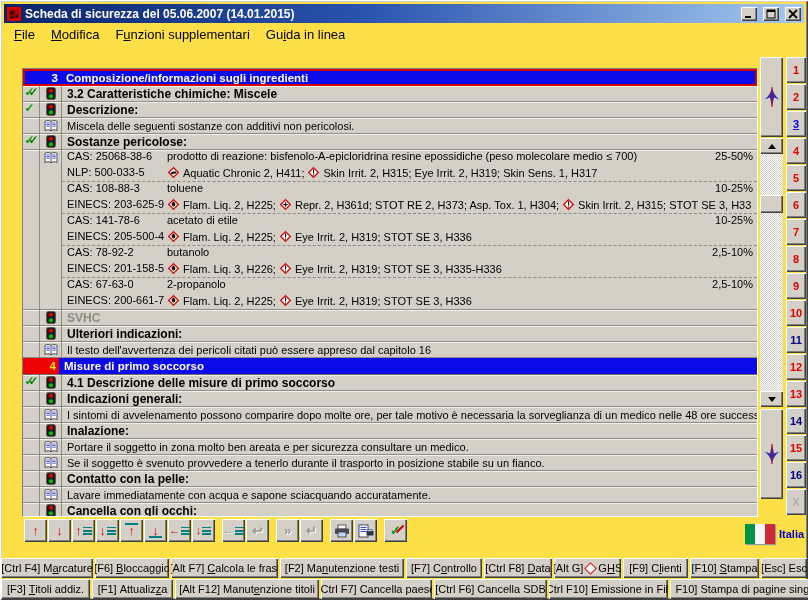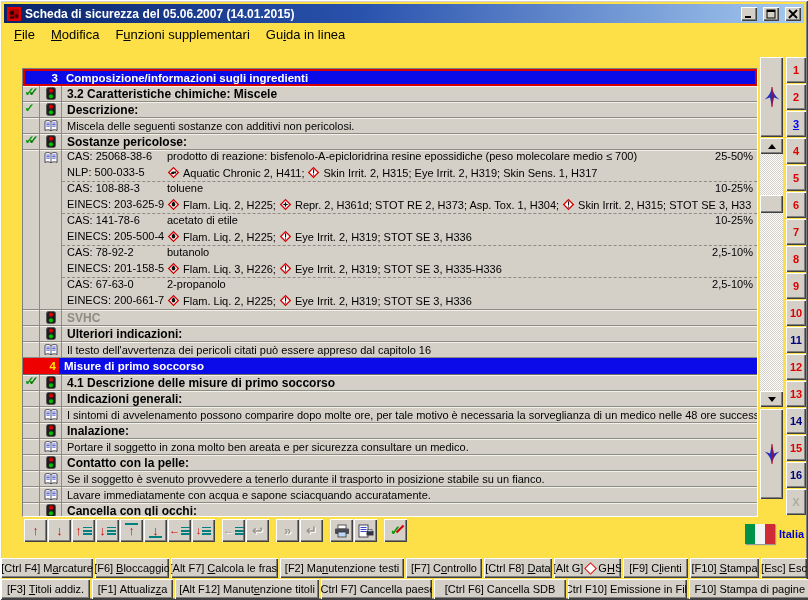--- a/index.html
+++ b/index.html
@@ -423,38 +423,38 @@
             <path d="M7 1.5 C5.5 0.3 2.2 0.3 1 1.3 V10.5 C2.2 9.5 5.5 9.5 7 10.7 C8.5 9.5 11.8 9.5 13 10.5 V1.3 C11.8 0.3 8.5 0.3 7 1.5 Z" fill="#fff" stroke="#223" stroke-width="0.8"></path>
             <path d="M7 1.5 V10.7" stroke="#223" stroke-width="0.8"></path>
             <path d="M2.3 3 H5.8 M2.3 4.6 H5.8 M2.3 6.2 H5.8 M8.2 3 H11.7 M8.2 4.6 H11.7 M8.2 6.2 H11.7" stroke="#2233cc" stroke-width="0.8"></path>
           </svg>
         </span>
         <span class="c-txt">Portare il soggetto in zona molto ben areata e per sicurezza consultare un medico.</span>
       </div>
       <div class="grow">
         <span class="c-check"></span>
         <span class="c-icon">
-          <svg width="10" height="13" viewBox="0 0 10 13">
-            <rect x="0.5" y="0.5" width="9" height="12" rx="2" fill="#1c1c1c" stroke="#5a5a5a"></rect>
-            <circle cx="5" cy="3.7" r="2.1" fill="#e00000"></circle>
-            <circle cx="5" cy="9.3" r="2.1" fill="#00c000"></circle>
-          </svg>
-        </span>
-        <span class="c-txt b">Contatto con la pelle:</span>
-      </div>
-      <div class="grow">
-        <span class="c-check"></span>
-        <span class="c-icon">
           <svg width="14" height="12" viewBox="0 0 14 12">
             <path d="M7 1.5 C5.5 0.3 2.2 0.3 1 1.3 V10.5 C2.2 9.5 5.5 9.5 7 10.7 C8.5 9.5 11.8 9.5 13 10.5 V1.3 C11.8 0.3 8.5 0.3 7 1.5 Z" fill="#fff" stroke="#223" stroke-width="0.8"></path>
             <path d="M7 1.5 V10.7" stroke="#223" stroke-width="0.8"></path>
             <path d="M2.3 3 H5.8 M2.3 4.6 H5.8 M2.3 6.2 H5.8 M8.2 3 H11.7 M8.2 4.6 H11.7 M8.2 6.2 H11.7" stroke="#2233cc" stroke-width="0.8"></path>
           </svg>
         </span>
         <span class="c-txt">Se il soggetto è svenuto provvedere a tenerlo durante il trasporto in posizione stabile su un fianco.</span>
+      </div>
+      <div class="grow">
+        <span class="c-check"></span>
+        <span class="c-icon">
+          <svg width="10" height="13" viewBox="0 0 10 13">
+            <rect x="0.5" y="0.5" width="9" height="12" rx="2" fill="#1c1c1c" stroke="#5a5a5a"></rect>
+            <circle cx="5" cy="3.7" r="2.1" fill="#e00000"></circle>
+            <circle cx="5" cy="9.3" r="2.1" fill="#00c000"></circle>
+          </svg>
+        </span>
+        <span class="c-txt b">Contatto con la pelle:</span>
       </div>
       <div class="grow">
         <span class="c-check"></span>
         <span class="c-icon">
           <svg width="14" height="12" viewBox="0 0 14 12">
             <path d="M7 1.5 C5.5 0.3 2.2 0.3 1 1.3 V10.5 C2.2 9.5 5.5 9.5 7 10.7 C8.5 9.5 11.8 9.5 13 10.5 V1.3 C11.8 0.3 8.5 0.3 7 1.5 Z" fill="#fff" stroke="#223" stroke-width="0.8"></path>
             <path d="M7 1.5 V10.7" stroke="#223" stroke-width="0.8"></path>
             <path d="M2.3 3 H5.8 M2.3 4.6 H5.8 M2.3 6.2 H5.8 M8.2 3 H11.7 M8.2 4.6 H11.7 M8.2 6.2 H11.7" stroke="#2233cc" stroke-width="0.8"></path>
           </svg>
         </span>
@@ -643,21 +643,21 @@
         <span class="lab b">Attualiz<u>z</u>a</span>
       </div>
       <div class="fbtn" style="width: 144px;">
         <span class="key">[Alt F12]</span>
         <span class="lab b">Manut<u>e</u>nzione titoli</span>
       </div>
       <div class="fbtn" style="width: 111px;">
         <span class="key">[Ctrl F7]</span>
         <span class="lab">Cancella paese</span>
       </div>
-      <div class="fbtn" style="width: 132px;">
+      <div class="fbtn" style="width: 113px;">
         <span class="key">[Ctrl F6]</span>
         <span class="lab">Cancella SDB</span>
       </div>
       <div class="fbtn" style="width: 119px;">
         <span class="key">[Ctrl F10]</span>
         <span class="lab">Emissione in File</span>
       </div>
       <div class="fbtn" style="width: 144px;">
         <span class="key">[⇧ F10]</span>
         <span class="lab">Stampa di pagine singole</span>

